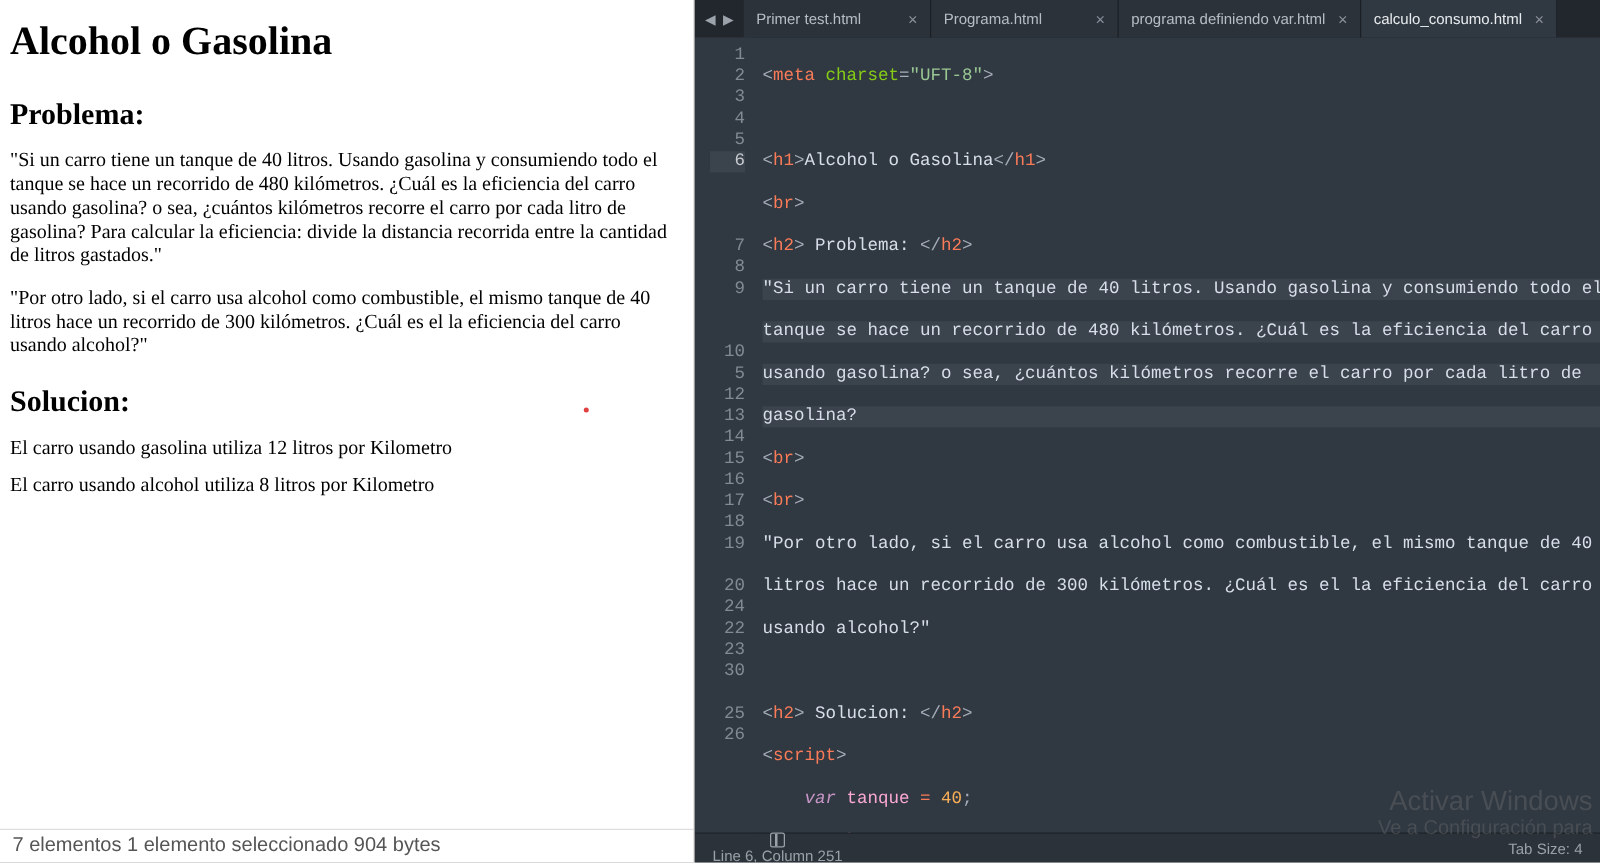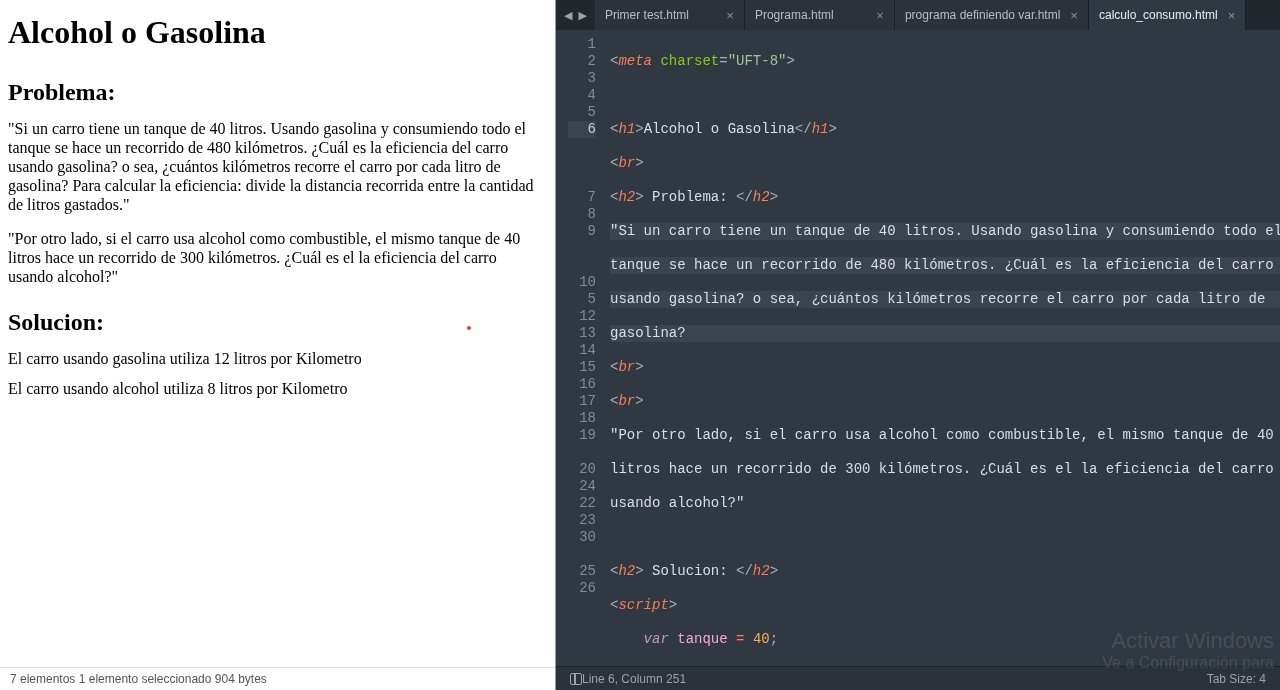--- a/index.html
+++ b/index.html
@@ -15,21 +15,21 @@
     position: relative;
     border-right: 1px solid #999;
   }
   .browser-pane h1 { font-size: 32px; font-weight: bold; margin: 6px 0 28px 0; }
   .browser-pane h2 { font-size: 24px; font-weight: bold; margin: 22px 0 14px 0; }
   .browser-pane p  { font-size: 16px; line-height: 1.18; margin-bottom: 16px; max-width: 530px; }
   .browser-pane .result { font-size: 16px; margin: 8px 0 12px 0; }
   .red-dot { position:absolute; left:467px; top:326px; width:4px;height:4px;border-radius:50%; background:#e04040; }
   .devtools-bar {
     position: absolute; bottom: 0; left: 0; right: 0;
-    font-family: "Segoe UI", Arial, sans-serif; font-size: 12px;
+    font-family: "Segoe UI", Arial, sans-serif; font-size: 16px;
     color: #555; padding: 4px 10px; border-top: 1px solid #ddd;
     white-space: nowrap; overflow:hidden;
   }
 
   
   .editor-pane {
     flex: 1;
     display: flex;
     flex-direction: column;
     background: #303841;
@@ -84,42 +84,42 @@
     flex:1;
     padding: 6px 0 6px 6px;
     white-space: pre;
     overflow: hidden;
   }
   .code .line { height:17px; }
   .code .line.hl { background:#3b434d; } 
 
   
   .pun  { color:#a6acb9; }      
-  .tag  { color:#f97b58;font-style:italic; }      
+  .tag  { color:#f97b58; }      
   .attr { color:#84cc16; }      
   .str  { color:#99c794; }      
   .txt  { color:#d8dee9; }      
   .kw   { color:#c695c6; font-style:italic; } 
   .num  { color:#f9ae58; }      
   .op   { color:#f97b58; }      
   .var  { color:#f9a8d4; }
 
   .status-bar {
     height: 24px;
     background: #2b323a;
     border-top: 1px solid #1e242a;
     display: flex;
     align-items: center;
     justify-content: space-between;
     font-family: "Segoe UI", Arial, sans-serif;
     font-size: 12px;
     color: #9aa1a9;
     padding: 0 14px;
   }
-  .status-left { display:flex; align-items:center; }
+  .status-left { display:flex; align-items:center; flex-direction:column;}
   .panel-icon { width:12px;height:12px;border:1.5px solid #9aa1a9; border-radius:2px; position:relative;}
   .panel-icon::after{content:"";position:absolute;left:3px;top:0;bottom:0;width:1.5px;background:#9aa1a9;}
 
   .watermark {
     position: absolute; right: 6px; bottom: 18px;
     color: rgba(120,120,120,0.35);
     font-family: "Segoe UI", Arial, sans-serif;
     text-align: right;
     pointer-events: none;
     margin-left: 16px;

